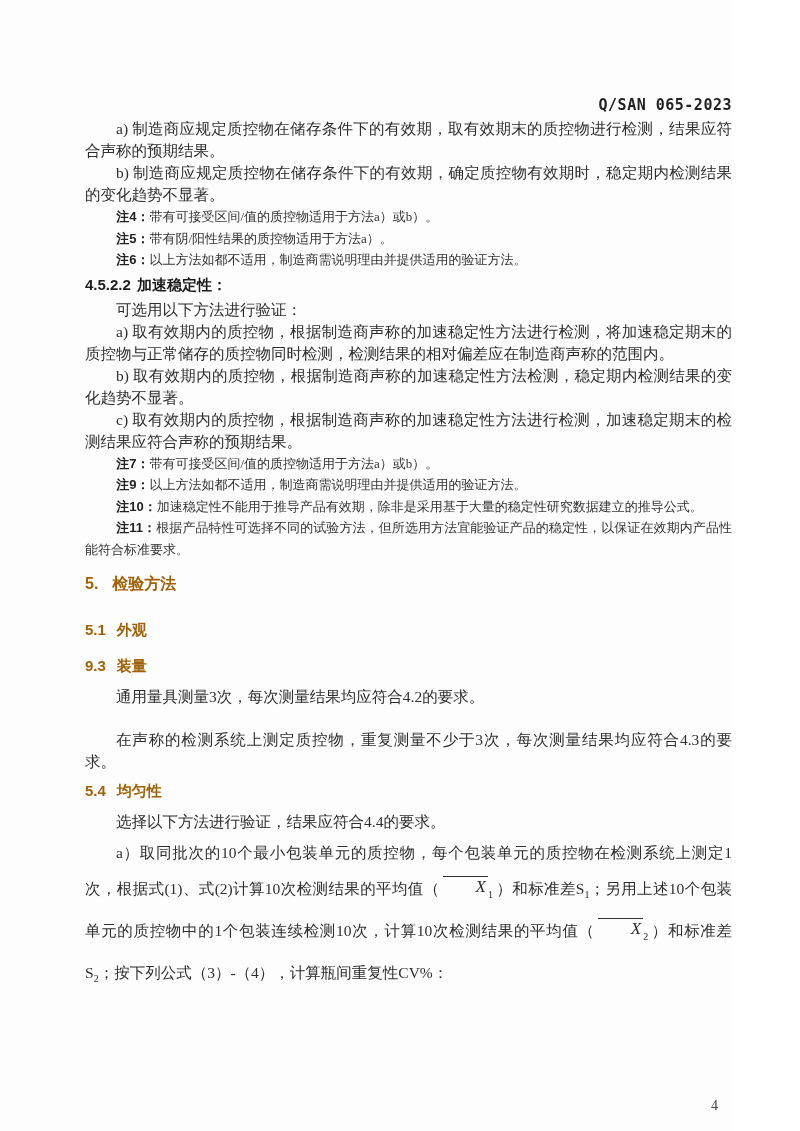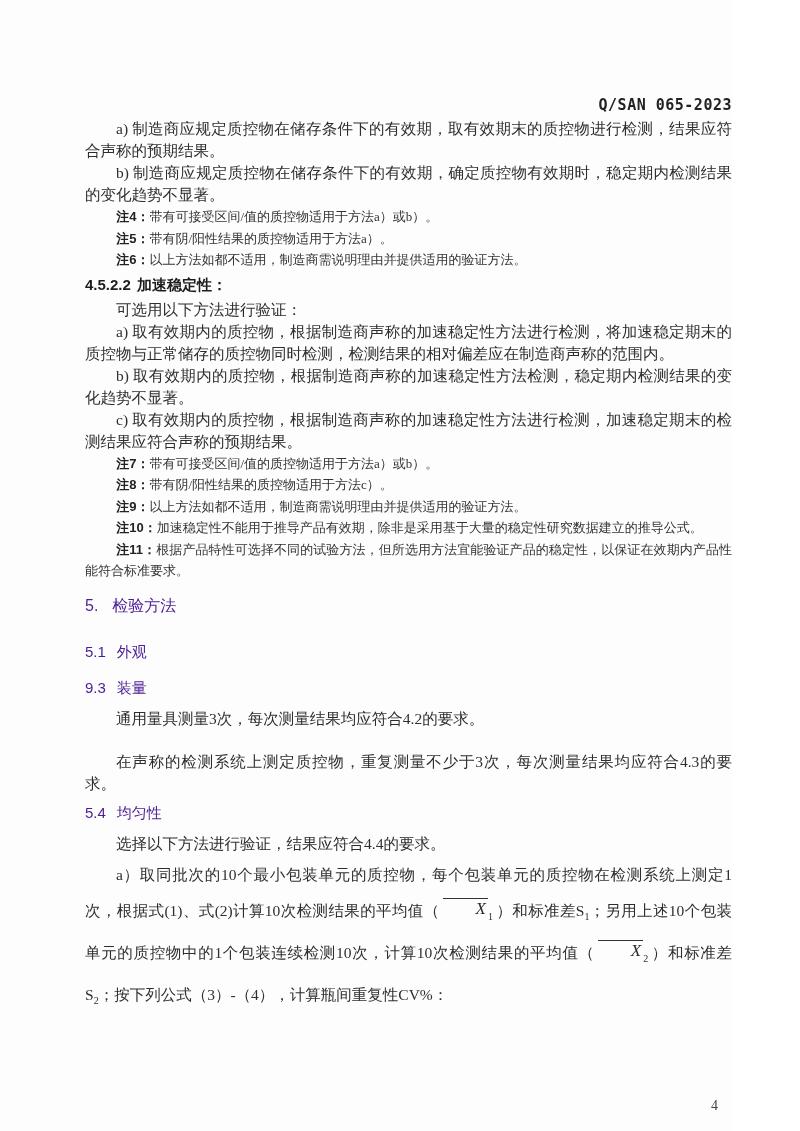--- a/index.html
+++ b/index.html
@@ -44,22 +44,22 @@
     text-align: justify;
     color: #333333;
   }
   .note .note-label {
     font-family: "Liberation Sans", "DejaVu Sans", sans-serif;
     font-weight: bold;
     color: #222222;
   }
   h2.section-heading, h3.subsection-heading {
     font-family: "Liberation Sans", "DejaVu Sans", sans-serif;
-    font-weight: normal;
-    color: #4c1d95;
+    font-weight: bold;
+    color: #a16207;
     margin: 0;
   }
   h2.section-heading {
     font-size: 16px;
     line-height: 20px;
     margin-top: 14px;
   }
   h2.section-heading .sec-num { margin-right: 14px; }
   h3.subsection-heading {
     font-size: 15px;
@@ -141,23 +141,20 @@
     <p class="body">可选用以下方法进行验证：</p>
     <p class="body">a) 取有效期内的质控物，根据制造商声称的加速稳定性方法进行检测，将加速稳定期末的质控物与正常储存的质控物同时检测，检测结果的相对偏差应在制造商声称的范围内。</p>
     <p class="body">b) 取有效期内的质控物，根据制造商声称的加速稳定性方法检测，稳定期内检测结果的变化趋势不显著。</p>
     <p class="body">c) 取有效期内的质控物，根据制造商声称的加速稳定性方法进行检测，加速稳定期末的检测结果应符合声称的预期结果。</p>
 
     <div class="notes">
       <div class="note">
         <span class="note-label">注7：</span><span>带有可接受区间/值的质控物适用于方法a）或b）。</span>
       </div>
       <div class="note">
-        <span class="note-label">注8：</span><span>带有阴/阳性结果的质控物适用于方法c）。</span>
-      </div>
-      <div class="note">
         <span class="note-label">注9：</span><span>以上方法如都不适用，制造商需说明理由并提供适用的验证方法。</span>
       </div>
       <div class="note">
         <span class="note-label">注10：</span><span>加速稳定性不能用于推导产品有效期，除非是采用基于大量的稳定性研究数据建立的推导公式。</span>
       </div>
       <div class="note">
         <span class="note-label">注11：</span><span>根据产品特性可选择不同的试验方法，但所选用方法宜能验证产品的稳定性，以保证在效期内产品性能符合标准要求。</span>
       </div>
     </div>
 

